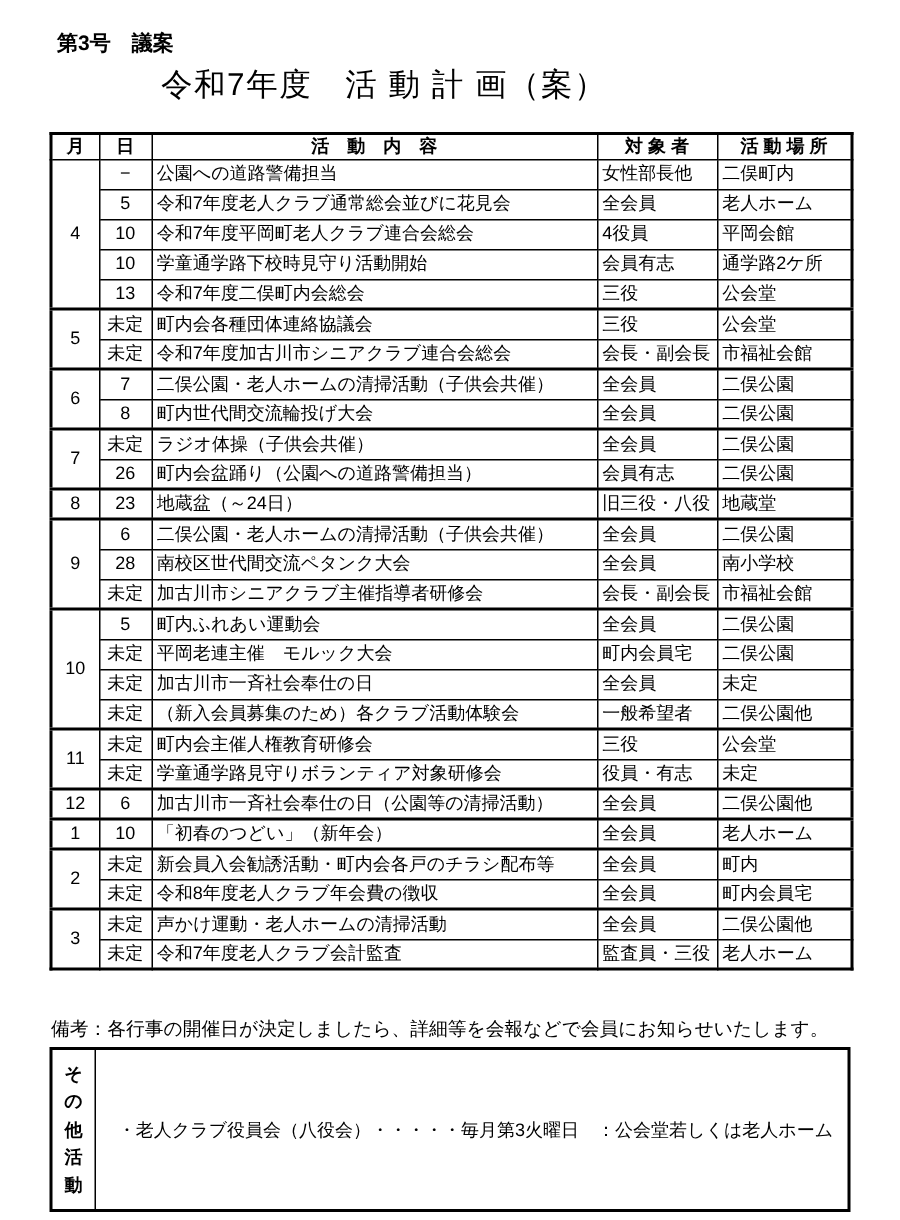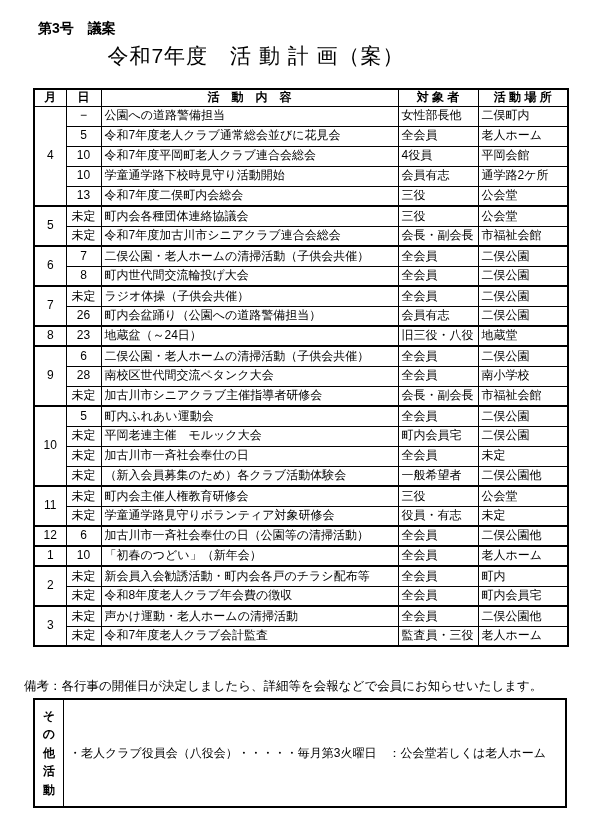--- a/index.html
+++ b/index.html
@@ -41,41 +41,41 @@
     font-weight: bold;
     text-align: center;
     padding: 1px 0;
   }
   table.plan td { height: 20px; }
   table.plan td.c { text-align: center; padding: 0; }
   table.plan td.month { vertical-align: middle; font-size: 12px; }
   table.plan tbody.group { border-top: 2px solid #000; }
   table.plan tbody.group.first { border-top: 1px solid #000; }
   .remarks {
-    position: absolute; top: 678px; left: 24px; width: 560px;
+    position: absolute; top: 678px; left: 34px; width: 560px;
     font-size: 12.5px;
     white-space: nowrap;
   }
   .others {
     position: absolute; top: 698px; left: 33px;
     width: 534px; height: 110px;
     border: 2px solid #000;
     display: flex;
   }
   .others-label {
     width: 29px;
     border-right: 1px solid #000;
     display: flex; align-items: center; justify-content: center;
     text-align: center;
     font-weight: bold;
     font-size: 12px;
     line-height: 1.55;
     white-space: pre-line;
   }
-  .others-rows { flex: 1; display: flex; flex-direction: row; align-items: center; }
+  .others-rows { flex: 1; display: flex; flex-direction: column; align-items: center; }
   .other-row {
     flex: 1;
     display: flex; align-items: center;
     padding-left: 5px;
     font-size: 12px;
     border-bottom: 1px solid #000;
     white-space: nowrap; overflow: hidden;
   }
   .other-row:last-child { border-bottom: none; }
 </style>

